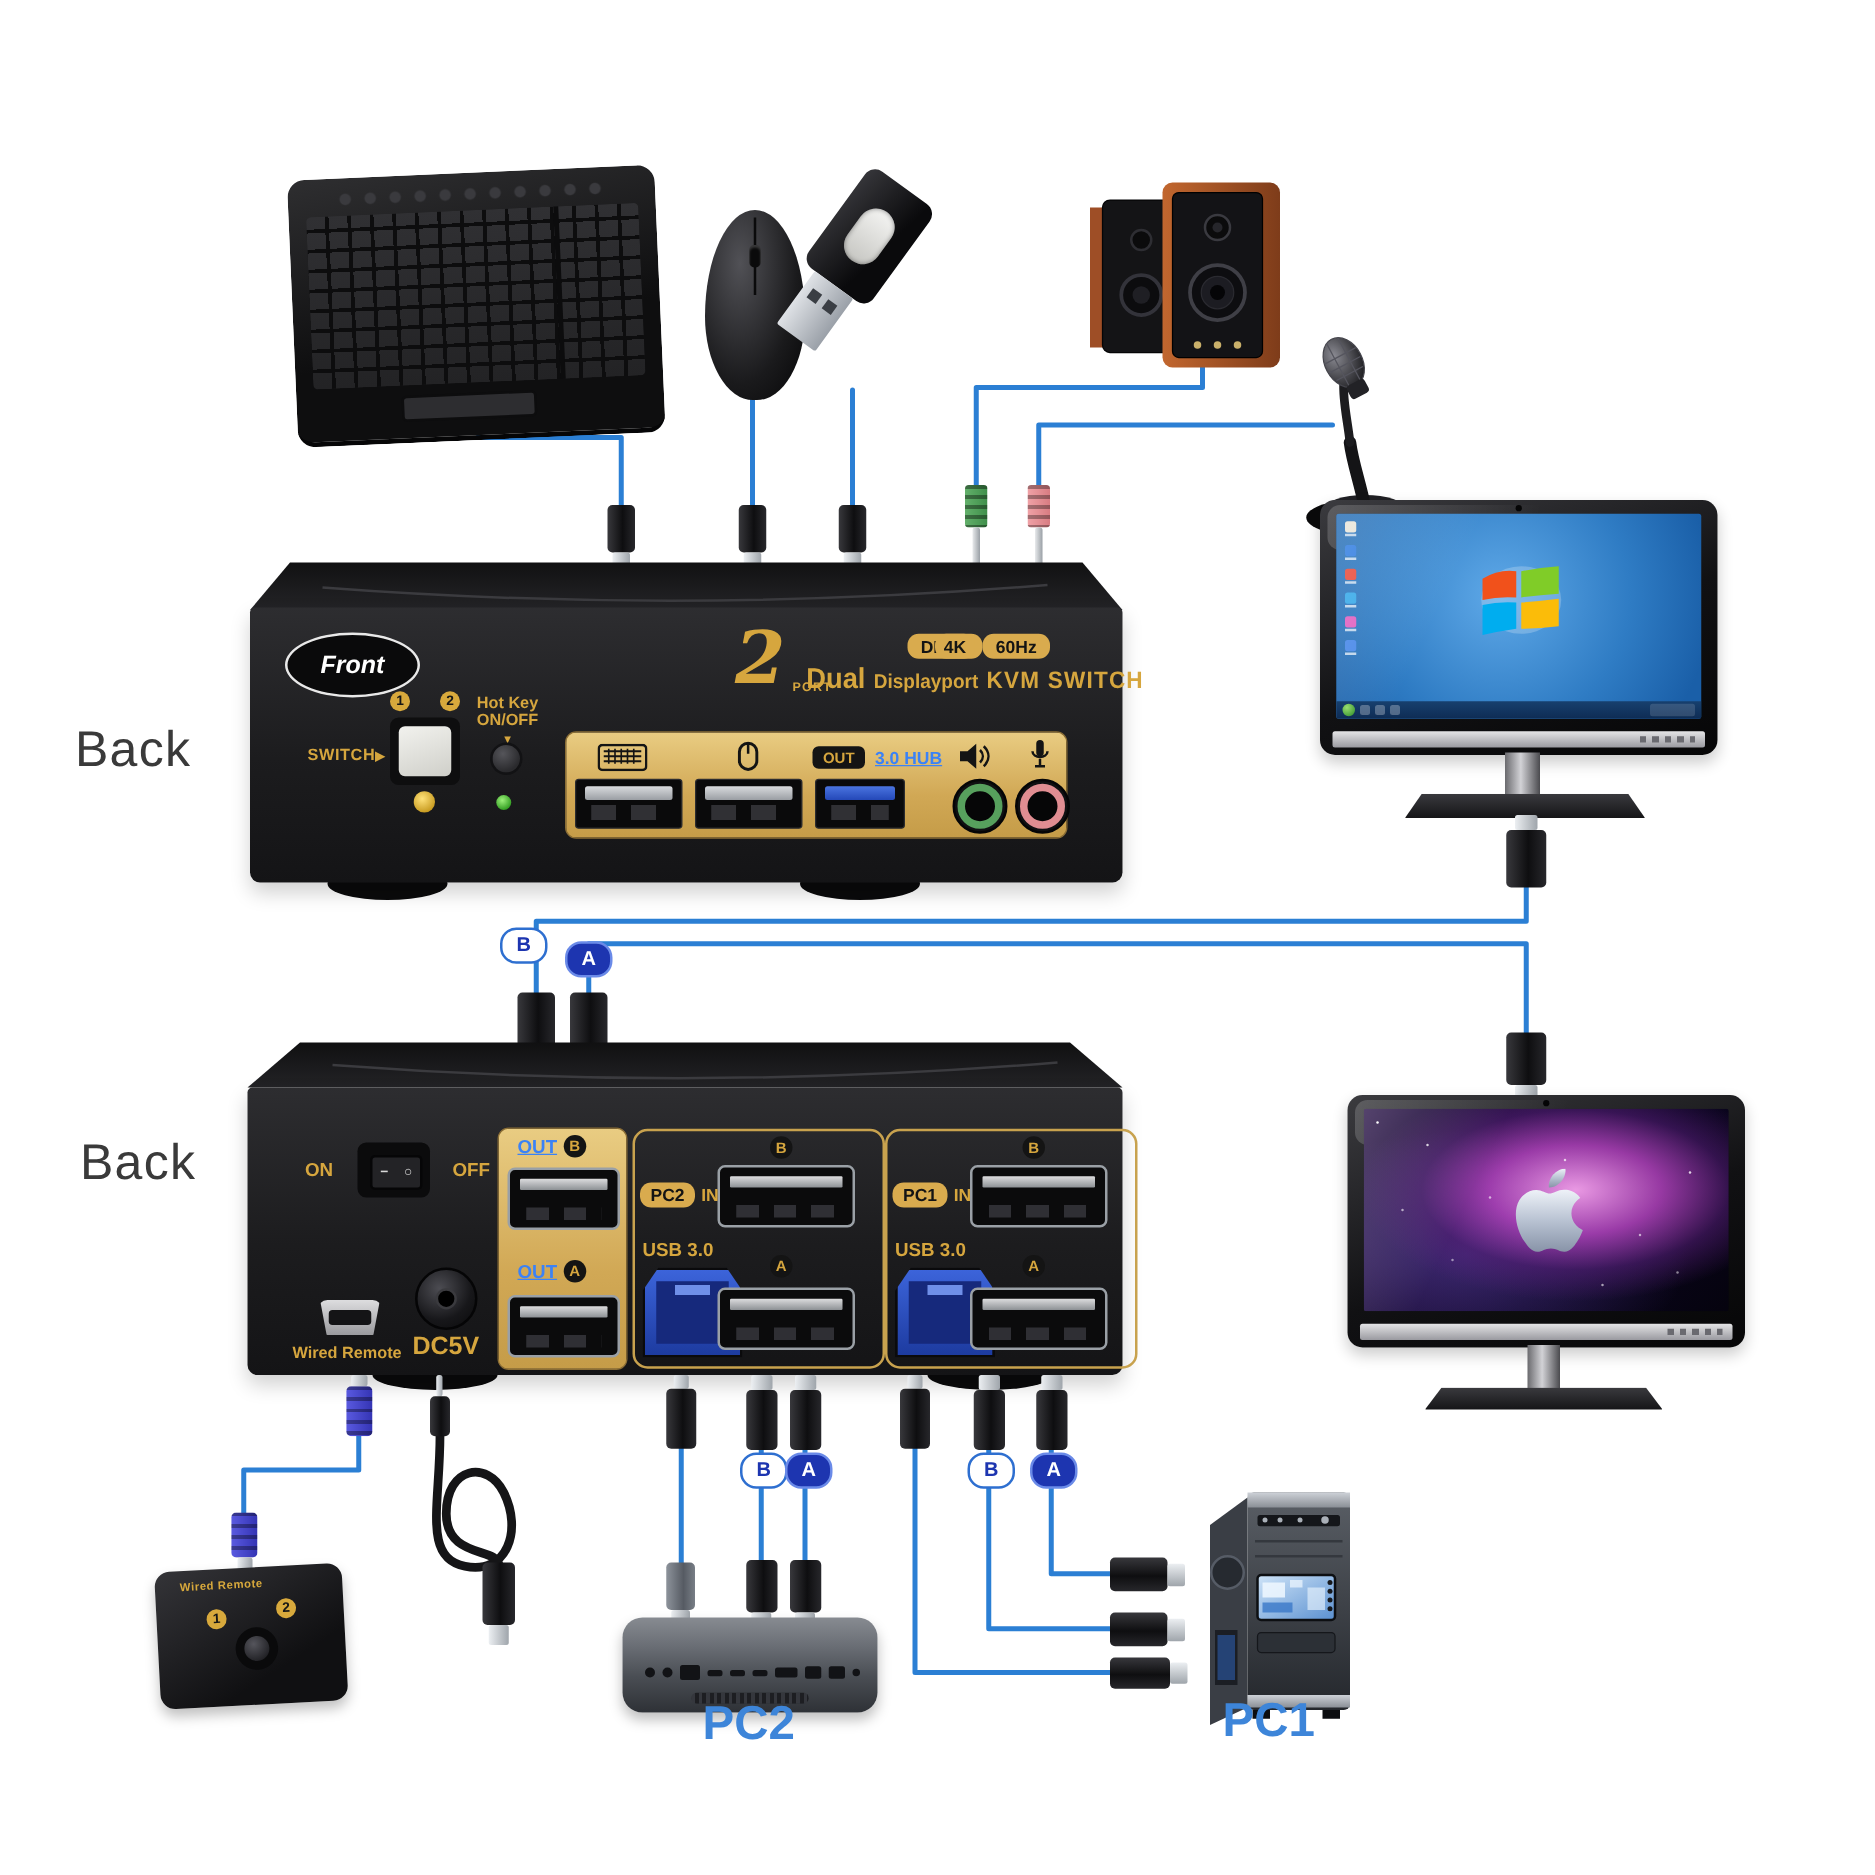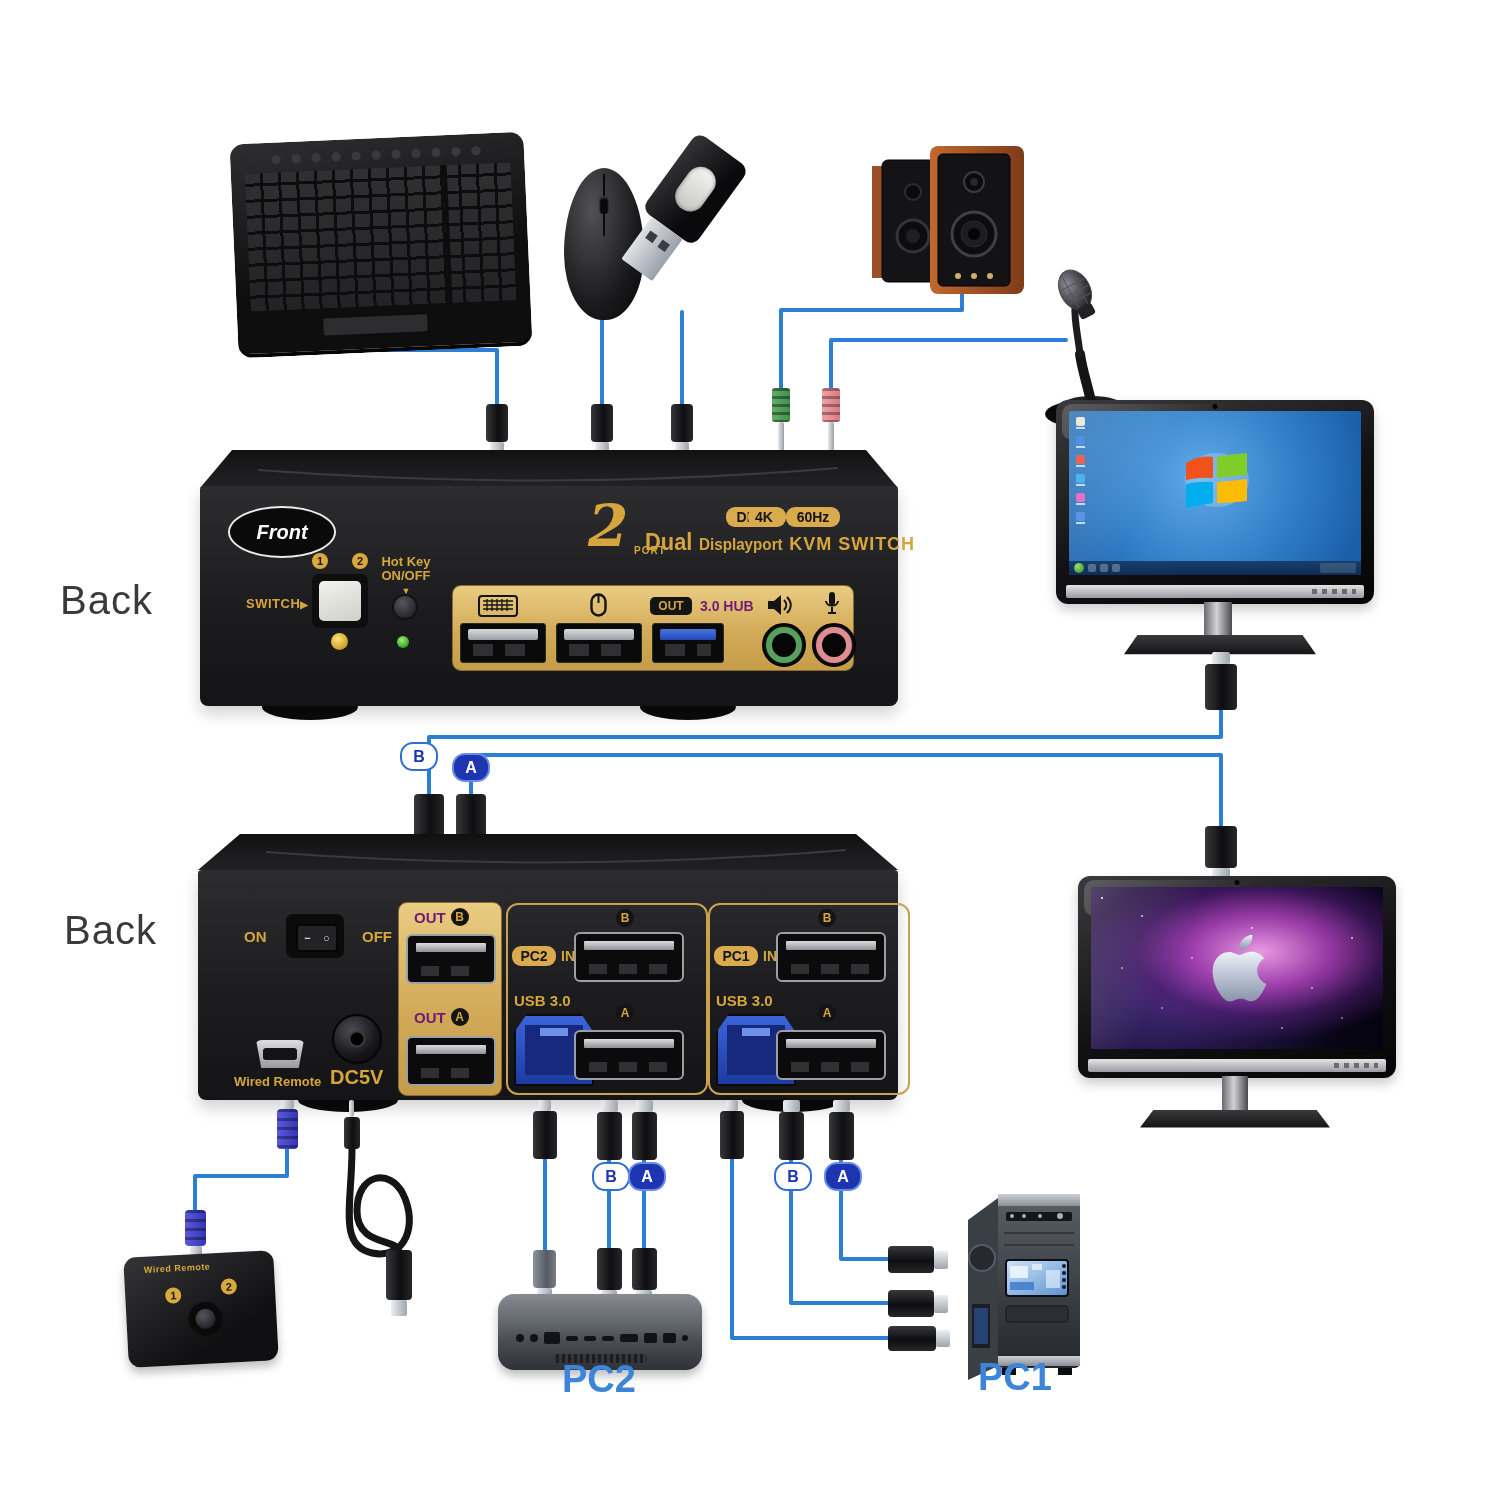--- a/index.html
+++ b/index.html
@@ -30,21 +30,21 @@
              border:2px solid #121214;}
   .led{border-radius:50%;}
   .led-yellow{background:radial-gradient(circle at 40% 35%,#ffe27a,#c79a1f 75%);}
   .led-green{background:radial-gradient(circle at 40% 35%,#9cf07a,#2f9b1f 75%);}
   .gold-plate{background:linear-gradient(180deg,#e9cc82 0%,#d1a855 60%,#c59c48 100%);
               border-radius:9px;border:1px solid #8a6d35;}
   .badge-pill{background:#d9ab4e;color:#141414;font-weight:700;font-size:14px;border-radius:9px;
               display:flex;align-items:center;justify-content:center;}
   .black-pill{background:#141414;color:#d6a63e;font-weight:700;font-size:12px;border-radius:5px;
               display:flex;align-items:center;justify-content:center;}
-  .plate-text{color:#701a75;font-weight:700;font-size:14px;}
+  .plate-text{color:#3b82f6;font-weight:700;font-size:14px;text-decoration:underline;}
   .title-row{display:flex;align-items:baseline;gap:7px;color:#d6a63e;white-space:nowrap;
              transform:scaleX(.95);transform-origin:left;}
   .t-dual{font-size:23px;font-weight:800;}
   .t-dp{font-size:16px;font-weight:800;}
   .t-kvm{font-size:19px;font-weight:700;letter-spacing:1px;}
 
   
   .usba-port{background:#0a0a0b;border-radius:3px;border:1px solid #2c2c2f;position:absolute;}
   .usba-port::before{content:"";position:absolute;left:7px;right:7px;top:5px;height:11px;
                      background:linear-gradient(180deg,#d9dbde,#9a9ea3);border-radius:2px;}

